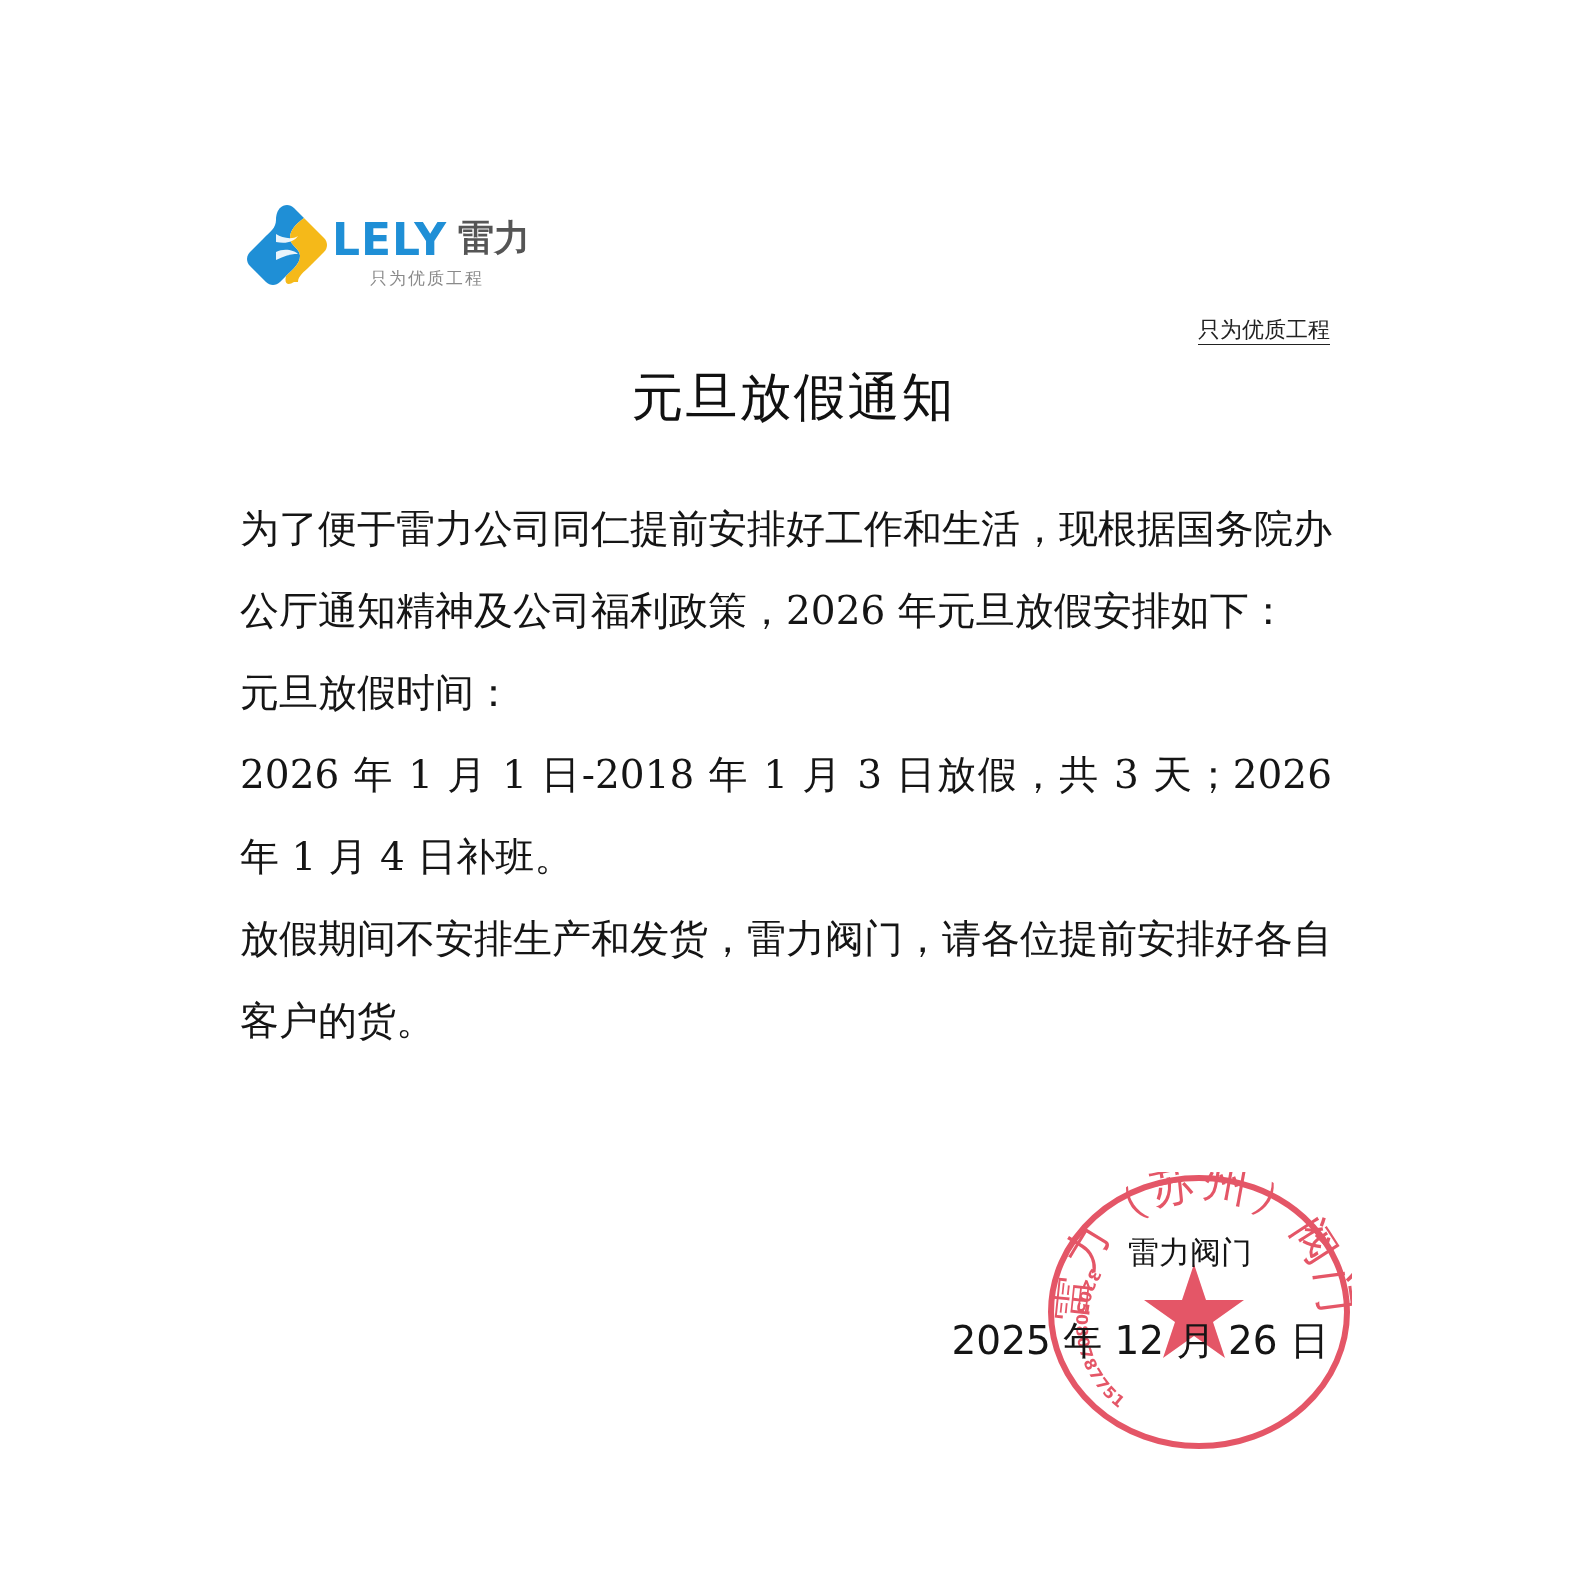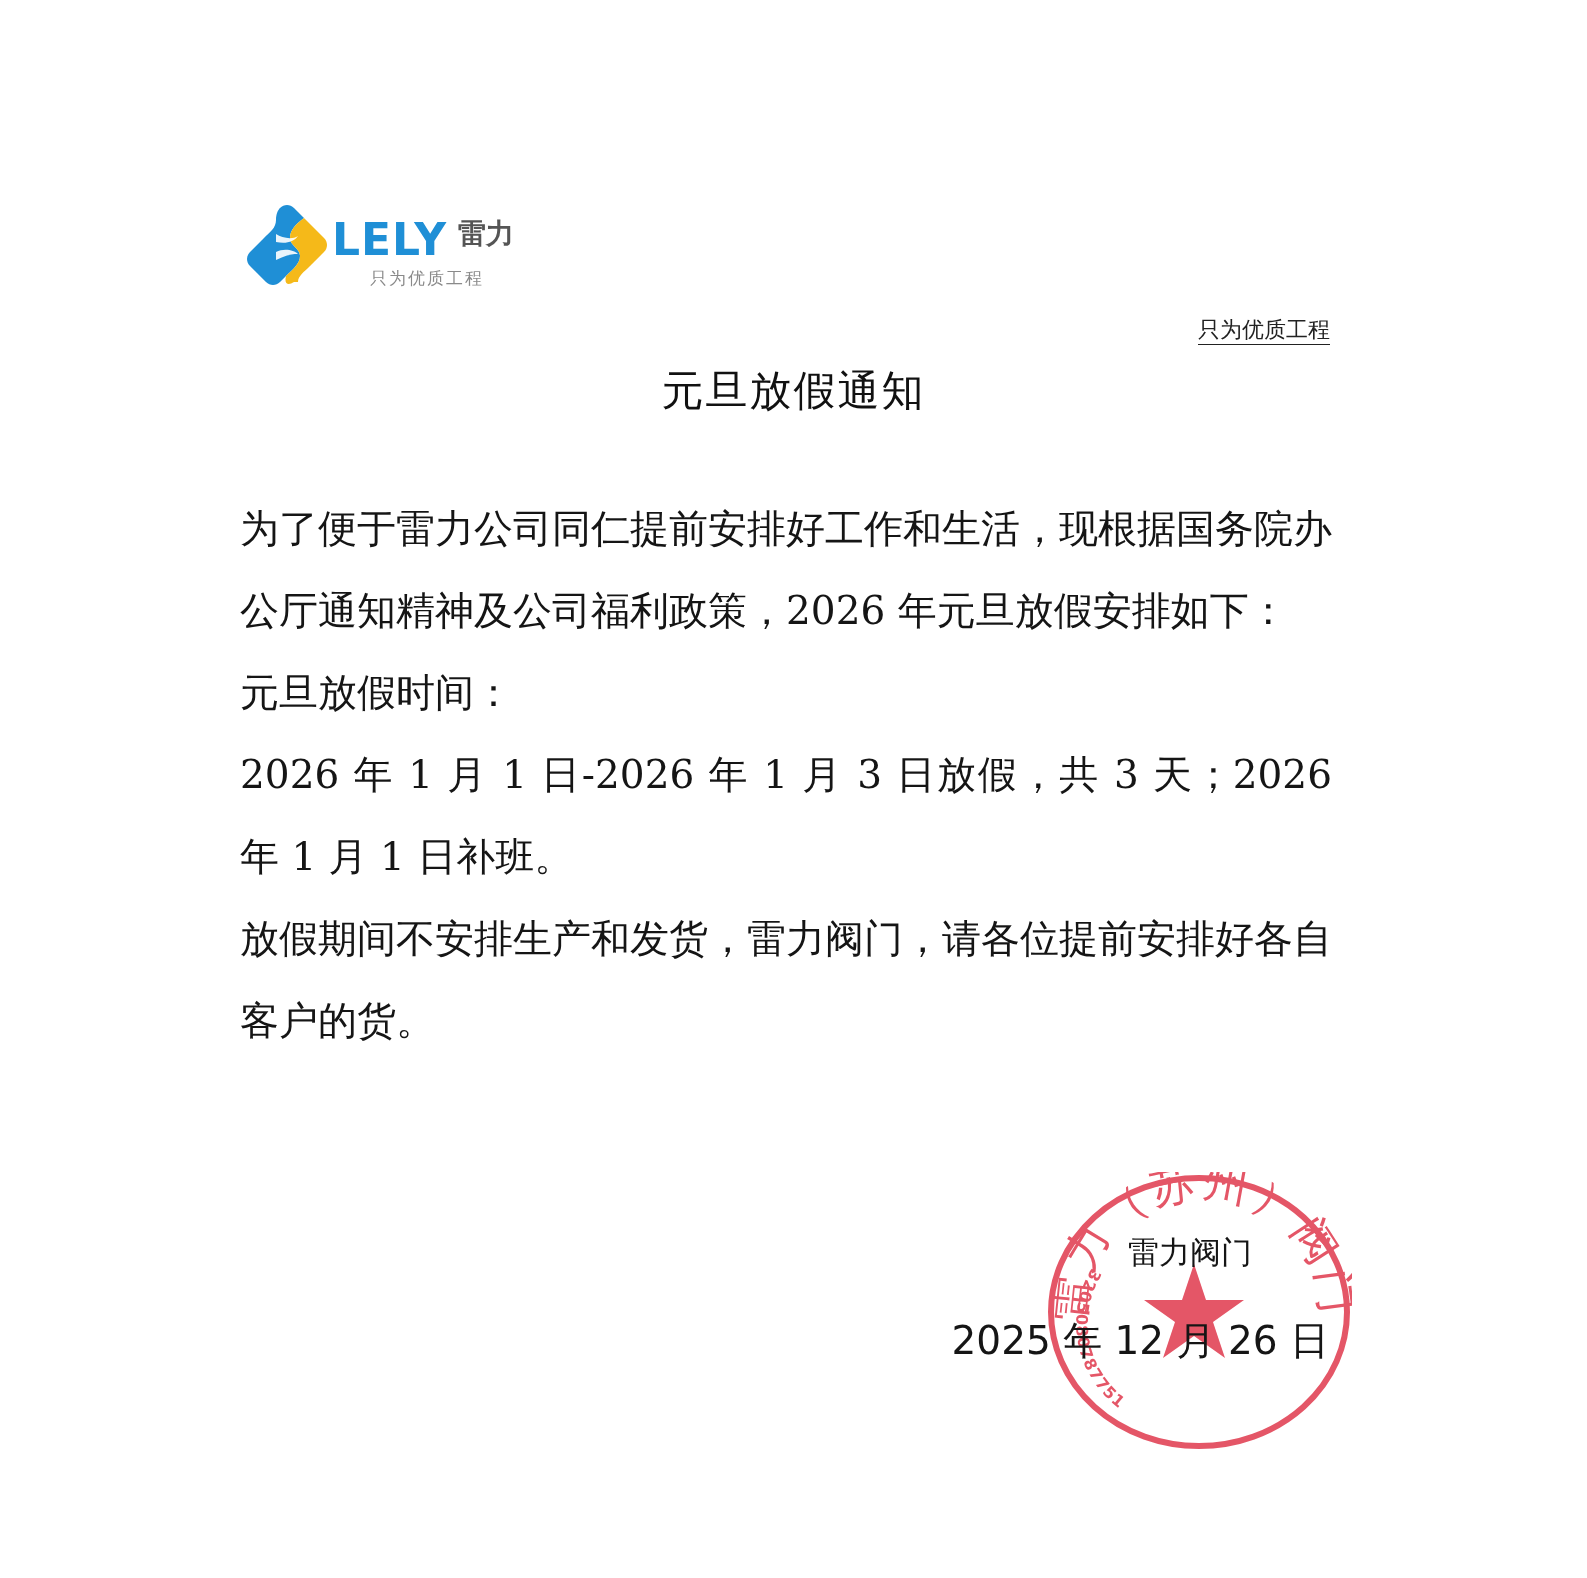--- a/index.html
+++ b/index.html
@@ -48,21 +48,21 @@
       letter-spacing: 1px;
       color: #1f8fd6;
       line-height: 1;
     }
     .logo-cn {
       position: absolute;
       left: 212px;
       top: 16px;
       font-family: "DejaVu Sans", "Liberation Sans", sans-serif;
       font-weight: bold;
-      font-size: 28px;
+      font-size: 36px;
       color: #555555;
       line-height: 1;
     }
     .logo-slogan {
       position: absolute;
       left: 124px;
       top: 66px;
       font-family: "DejaVu Sans", "Liberation Sans", sans-serif;
       font-size: 17px;
       color: #8a8a8a;
@@ -84,21 +84,21 @@
     }
 
     
     .title {
       position: absolute;
       left: 0;
       width: 1587px;
       top: 318px;
       text-align: center;
       font-family: "DejaVu Serif", "Liberation Serif", serif;
-      font-size: 42px;
+      font-size: 52px;
       color: #111111;
       line-height: 1.2;
       letter-spacing: 2px;
     }
 
     
     .body {
       position: absolute;
       left: 240px;
       top: 440px;
@@ -165,21 +165,21 @@
     <div class="logo-slogan">只为优质工程</div>
   </div>
 
   <div class="header-slogan">只为优质工程</div>
 
   <div class="title">元旦放假通知</div>
 
   <div class="body">
     <p>为了便于雷力公司同仁提前安排好工作和生活，现根据国务院办公厅通知精神及公司福利政策，2026 年元旦放假安排如下：</p>
     <p>元旦放假时间：</p>
-    <p>2026 年 1 月 1 日-2026 年 1 月 3 日放假，共 3 天；2026 年 1 月 1 日补班。</p>
+    <p>2026 年 1 月 1 日-2018 年 1 月 3 日放假，共 3 天；2026 年 1 月 4 日补班。</p>
     <p>放假期间不安排生产和发货，雷力阀门，请各位提前安排好各自客户的货。</p>
   </div>
 
   <svg class="stamp" viewBox="0 0 306 280" width="306" height="280">
     <defs>
       <path id="stampArcTop" d="M 40 150 A 118 112 0 1 1 270 170"></path>
       <path id="stampArcCode" d="M 46 96 A 112 108 0 0 0 92 248"></path>
     </defs>
     <ellipse cx="153" cy="140" rx="148" ry="134" fill="none" stroke="#e0394d" stroke-width="6"></ellipse>
     <text font-family="DejaVu Serif, serif" font-size="44" fill="#e0394d" letter-spacing="4">

